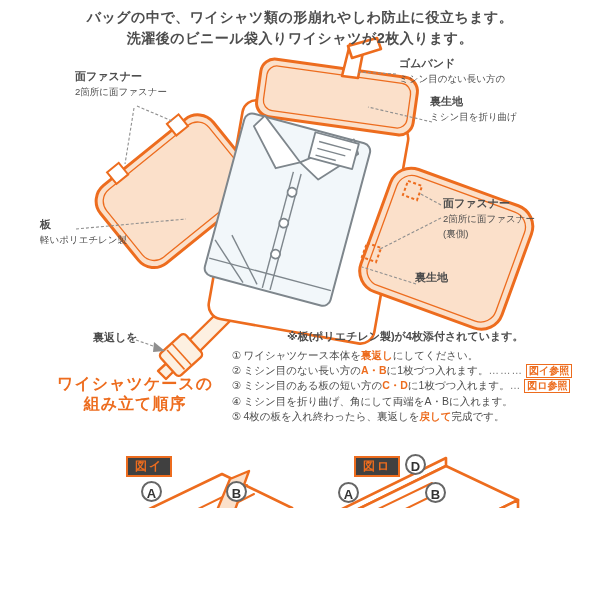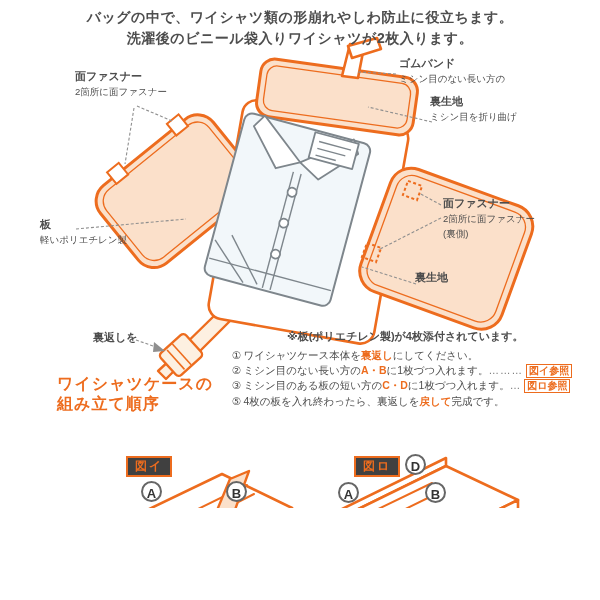--- a/index.html
+++ b/index.html
@@ -185,34 +185,37 @@
   <div class="abs plabel" style="left:415px;top:271px;">
     <span class="t">裏生地</span>
   </div>
 
   <div class="abs plabel" style="left:93px;top:331px;">
     <span class="t">裏返しを</span>
   </div>
 
   <div class="abs note" style="left:287px;top:329px;">※板(ポリエチレン製)が4枚添付されています。</div>
 
-  <div class="abs asm-title" style="left:57px;top:374px;">
+  <div class="abs asm-title" style="left:57px;top:374px;text-align:center;">
     <div>ワイシャツケースの</div>
     <div>組み立て順序</div>
   </div>
 
   <div class="abs steps" style="left:232px;top:348px;">
     <div>
       <span class="num">①</span><span>ワイシャツケース本体を</span><span class="em">裏返し</span><span>にしてください。</span>
     </div>
     <div>
       <span class="num">②</span><span>ミシン目のない長い方の</span><span class="em">A・B</span><span>に1枚づつ入れます。</span><span class="dots">………</span><span class="refbox">図イ参照</span>
     </div>
     <div>
       <span class="num">③</span><span>ミシン目のある板の短い方の</span><span class="em">C・D</span><span>に1枚づつ入れます。</span><span class="dots">…</span><span class="refbox">図ロ参照</span>
+    </div>
+    <div>
+      <span class="num">④</span><span>ミシン目を折り曲げ、角にして両端をA・Bに入れます。</span>
     </div>
     <div>
       <span class="num">⑤</span><span>4枚の板を入れ終わったら、裏返しを</span><span class="em">戻して</span><span>完成です。</span>
     </div>
   </div>
 
   <div class="abs figlabel" style="left:126px;top:456px;">図イ</div>
   <div class="abs figlabel" style="left:354px;top:456px;">図ロ</div>
 
   <div class="abs circ" style="left:141px;top:481px;">A</div>

